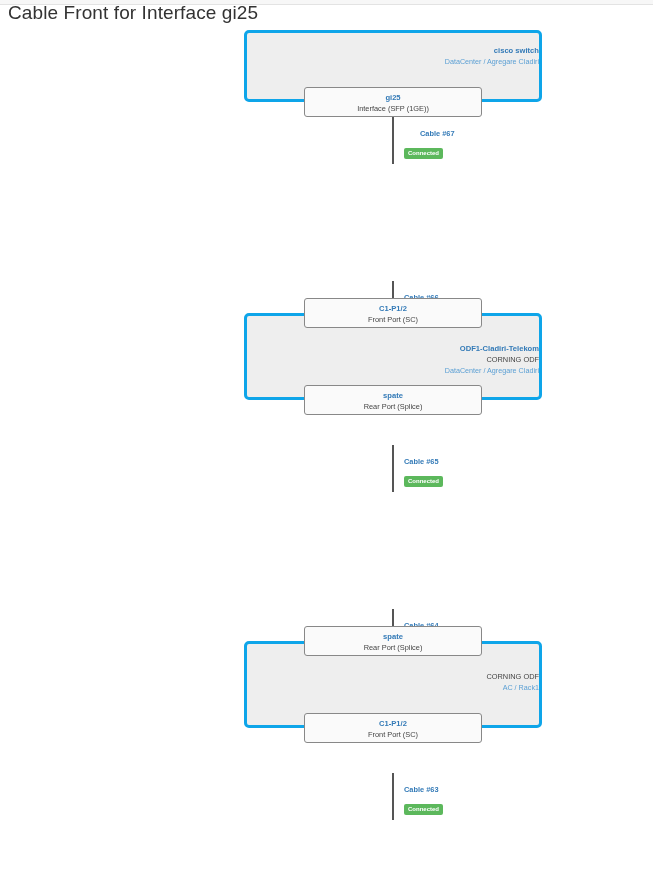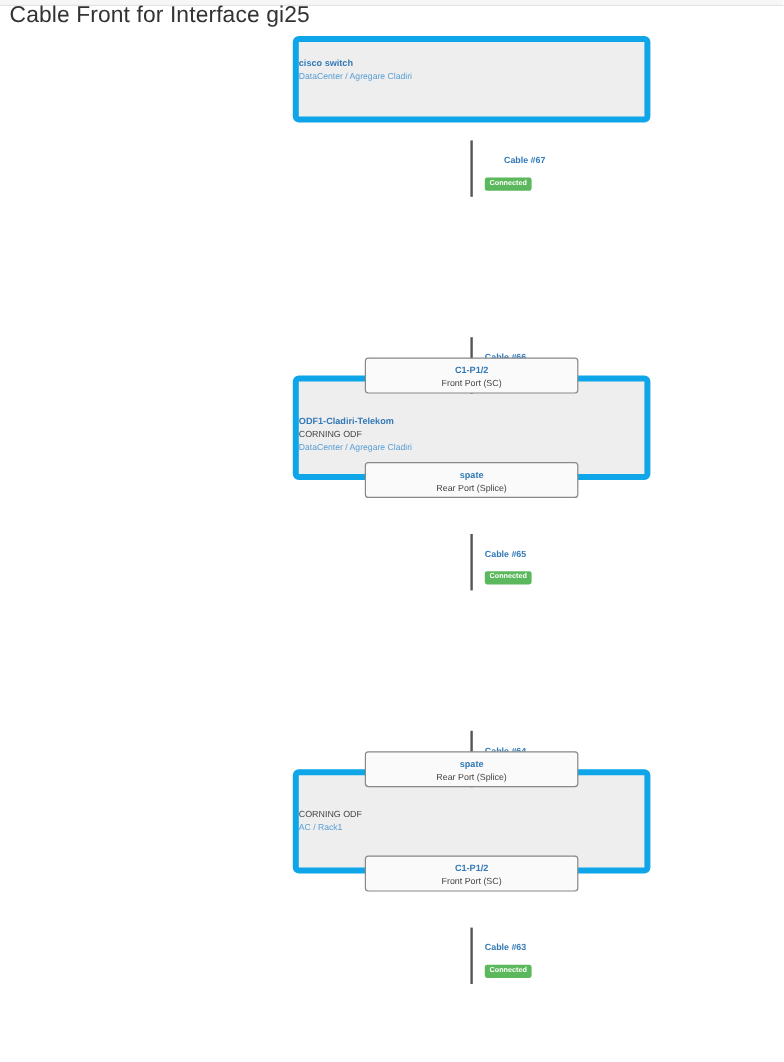--- a/index.html
+++ b/index.html
@@ -21,22 +21,22 @@
     letter-spacing:0.1px;white-space:nowrap;
   }
   #trace{
     position:absolute;top:30px;left:0;width:653px;
   }
 
   
   .group{position:relative;width:653px;}
   .device{
     position:absolute;left:244px;width:298px;
-    background:#eeeeee;border:5px solid #0ea5e9;border-radius:5px;
-    box-sizing:border-box;text-align:left;
+    background:#eeeeee;border:3px solid #0ea5e9;border-radius:5px;
+    box-sizing:border-box;text-align:right;
   }
   .port{
     position:absolute;left:304px;width:178px;
     background:#fafafa;border:1px solid #888888;border-radius:3px;
     box-sizing:border-box;text-align:center;z-index:3;
   }
   .name{
     color:#337ab7;font-weight:bold;font-size:7.6px;
     line-height:11px;white-space:nowrap;
   }
@@ -71,20 +71,24 @@
 
 <div id="topbar"></div>
 
 <div id="page-title">Cable Front for Interface gi25</div>
 
 <div id="trace">
     <div class="group" style="height: 87px;">
       <div class="device" style="top: 0px; height: 72px; padding-top: 12px;">
         <div class="name">cisco switch</div>
         <div class="loc">DataCenter / Agregare Cladiri</div>
+      </div>
+      <div class="port" style="top: 57px; height: 30px; padding-top: 4px;">
+        <div class="name">gi25</div>
+        <div class="sub">Interface (SFP (1GE))</div>
       </div>
     </div>
     <div class="cable" style="height: 47px;">
       <div class="cable-line" style="top: 0px; height: 47px;"></div>
       <div class="cable-label" style="top: 12px; margin-left: 16px;">Cable #67</div>
       <div style="position: absolute; left: 404px; top: 24px;"><span class="cable-badge" style="position: static;">Connected</span></div>
     </div>
     <div class="group" style="height: 117px;">
       <div class="device" style="top: 149px; height: 87px; padding-top: 27px;">
         <div class="name">ODF1-Cladiri-Telekom</div>

